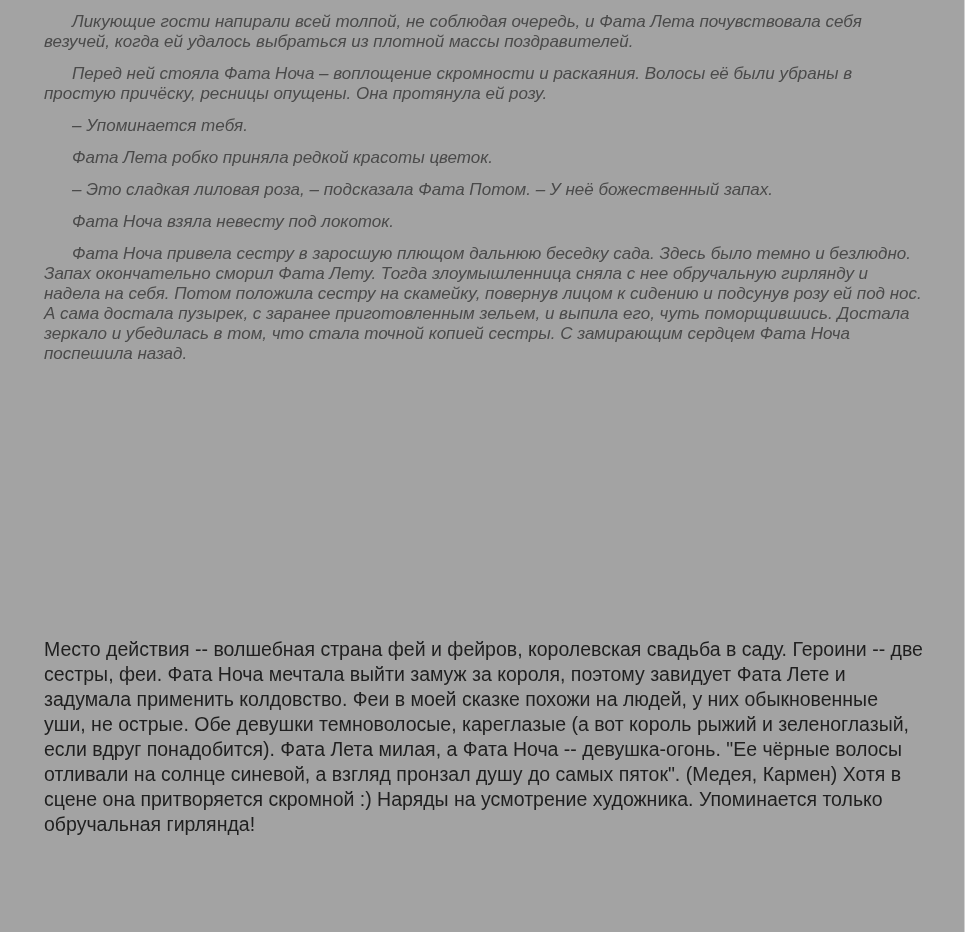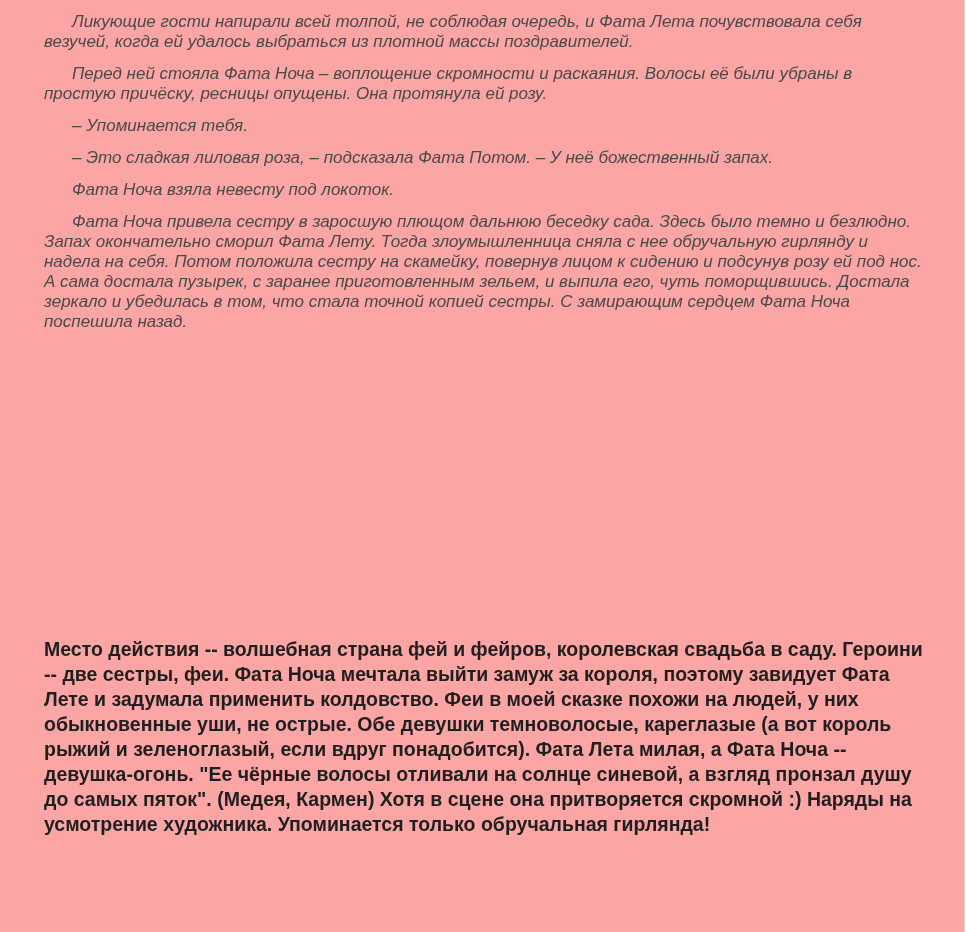--- a/index.html
+++ b/index.html
@@ -14,21 +14,21 @@
       position: relative;
     }
     .page {
       position: absolute;
       left: 0;
       top: 0;
       width: 965px;
       height: 932px;
       border-right: 1px solid #d0d0d0;
       box-sizing: border-box;
-      background: #fca5a5;
+      background: #a3a3a3;
     }
     .excerpt {
       position: absolute;
       left: 44px;
       top: 12px;
       width: 880px;
       font-family: "Liberation Sans", sans-serif;
       font-style: italic;
       font-size: 17px;
       line-height: 20px;
@@ -41,30 +41,30 @@
     .description {
       position: absolute;
       left: 44px;
       top: 637px;
       width: 880px;
       font-family: "Liberation Sans", sans-serif;
       font-size: 19.5px;
       line-height: 25px;
       color: #1f1f1f;
       margin: 0;
-      font-weight: bold;
     }
   </style>
 </head>
 <body>
 
 <div class="page">
   <div class="excerpt">
     <p>Ликующие гости напирали всей толпой, не соблюдая очередь, и Фата Лета почувствовала себя везучей, когда ей удалось выбраться из плотной массы поздравителей.</p>
     <p>Перед ней стояла Фата Ноча – воплощение скромности и раскаяния. Волосы её были убраны в простую причёску, ресницы опущены. Она протянула ей розу.</p>
     <p>– Упоминается тебя.</p>
+    <p>Фата Лета робко приняла редкой красоты цветок.</p>
     <p>– Это сладкая лиловая роза, – подсказала Фата Потом. – У неё божественный запах.</p>
     <p>Фата Ноча взяла невесту под локоток.</p>
     <p>Фата Ноча привела сестру в заросшую плющом дальнюю беседку сада. Здесь было темно и безлюдно. Запах окончательно сморил Фата Лету. Тогда злоумышленница сняла с нее обручальную гирлянду и надела на себя. Потом положила сестру на скамейку, повернув лицом к сидению и подсунув розу ей под нос. А сама достала пузырек, с заранее приготовленным зельем, и выпила его, чуть поморщившись. Достала зеркало и убедилась в том, что стала точной копией сестры. С замирающим сердцем Фата Ноча поспешила назад.</p>
   </div>
 
   <p class="description">Место действия -- волшебная страна фей и фейров, королевская свадьба в саду. Героини -- две сестры, феи. Фата Ноча мечтала выйти замуж за короля, поэтому завидует Фата Лете и задумала применить колдовство. Феи в моей сказке похожи на людей, у них обыкновенные уши, не острые. Обе девушки темноволосые, кареглазые (а вот король рыжий и зеленоглазый, если вдруг понадобится). Фата Лета милая, а Фата Ноча -- девушка-огонь. "Ее чёрные волосы отливали на солнце синевой, а взгляд пронзал душу до самых пяток". (Медея, Кармен) Хотя в сцене она притворяется скромной :) Наряды на усмотрение художника. Упоминается только обручальная гирлянда!</p>
 </div>
 
 </body></html>

